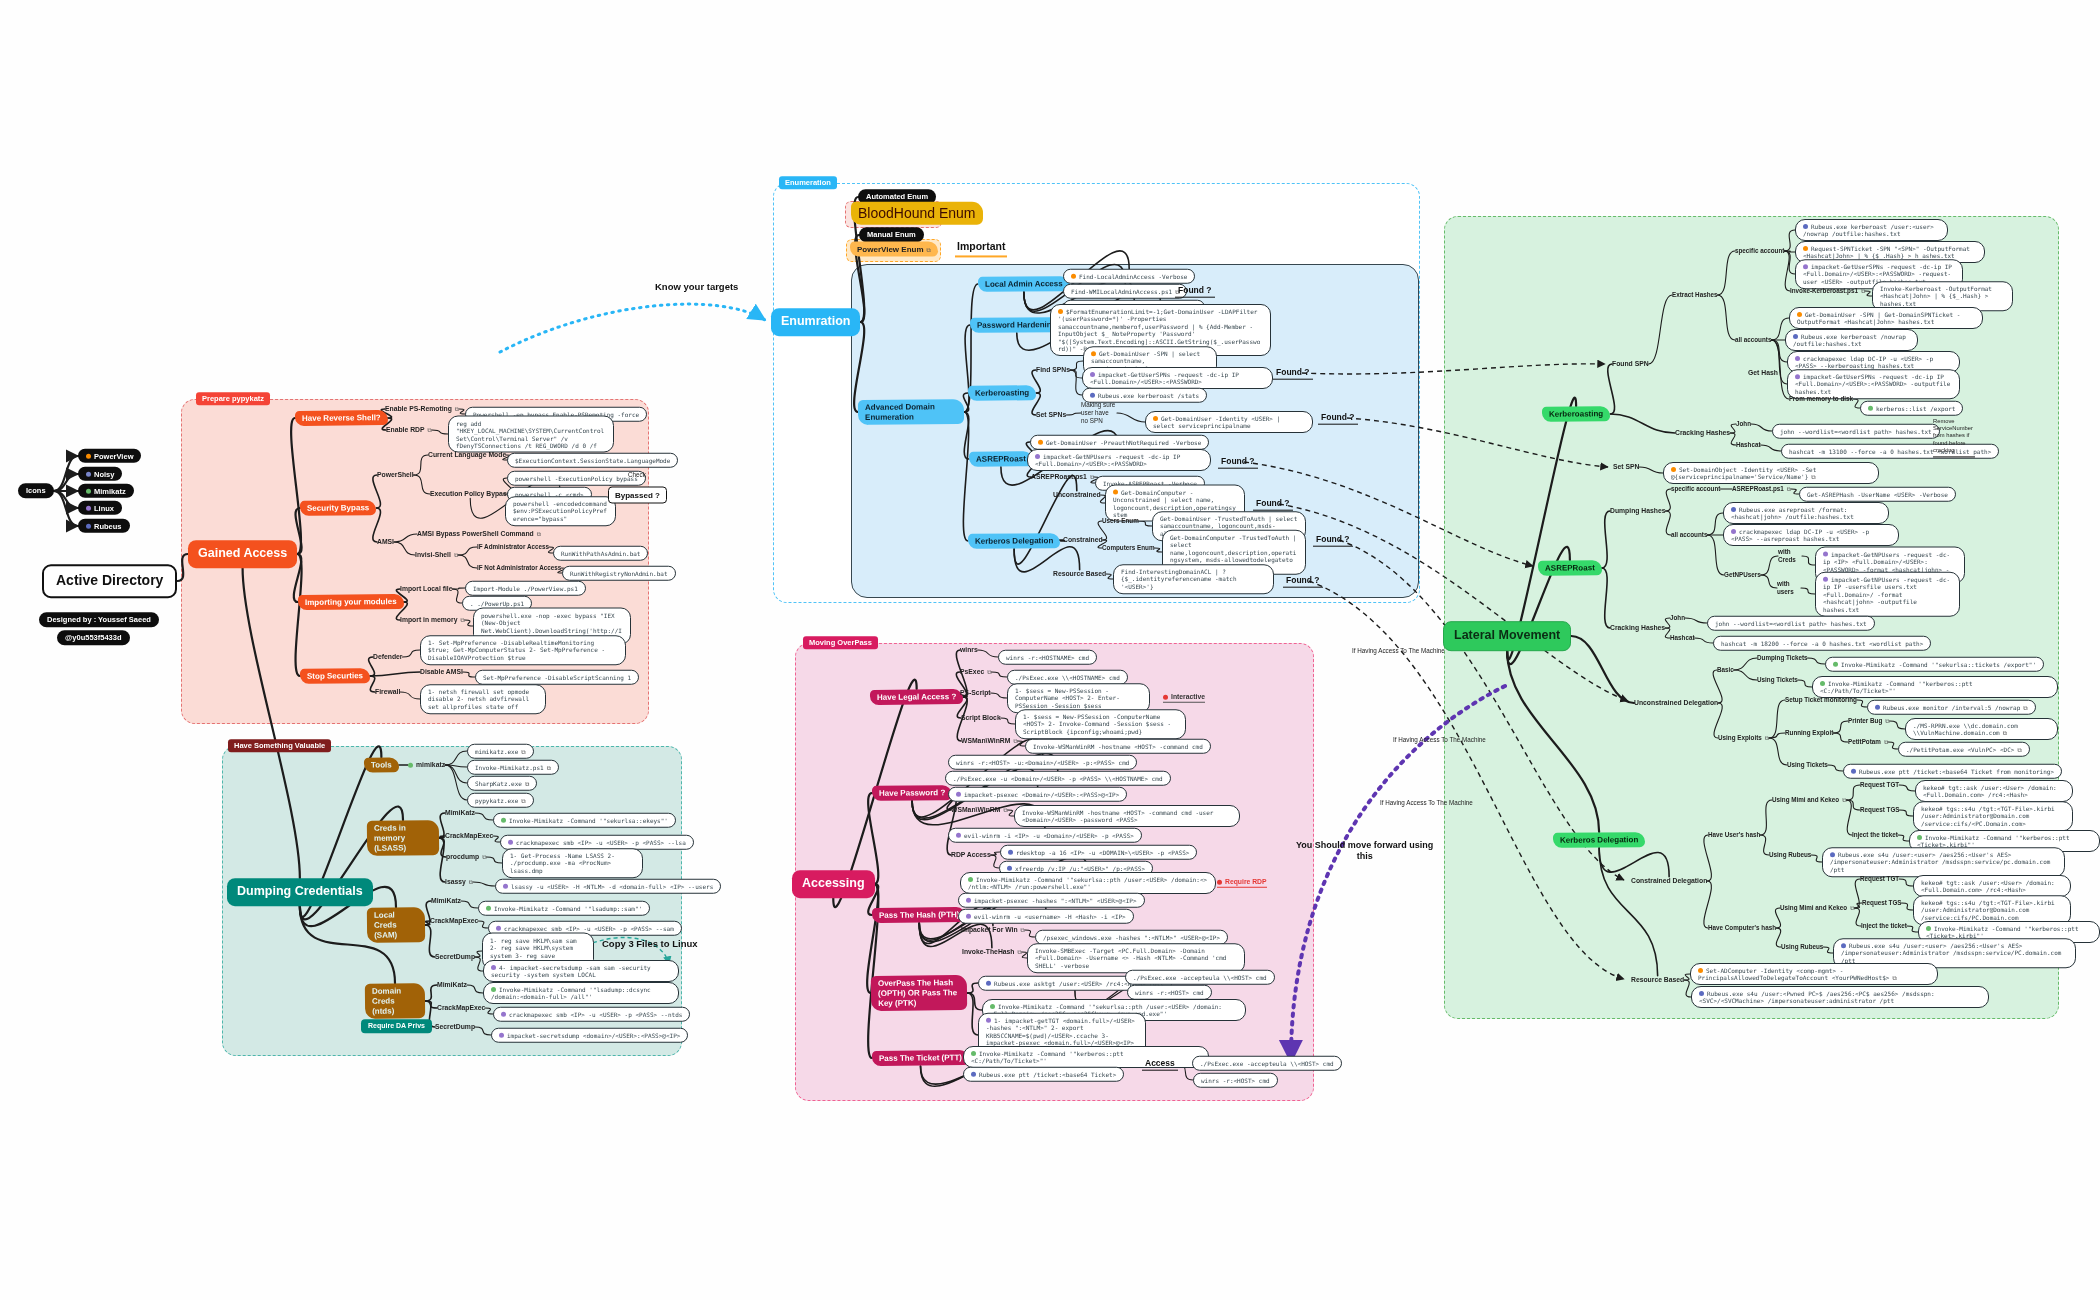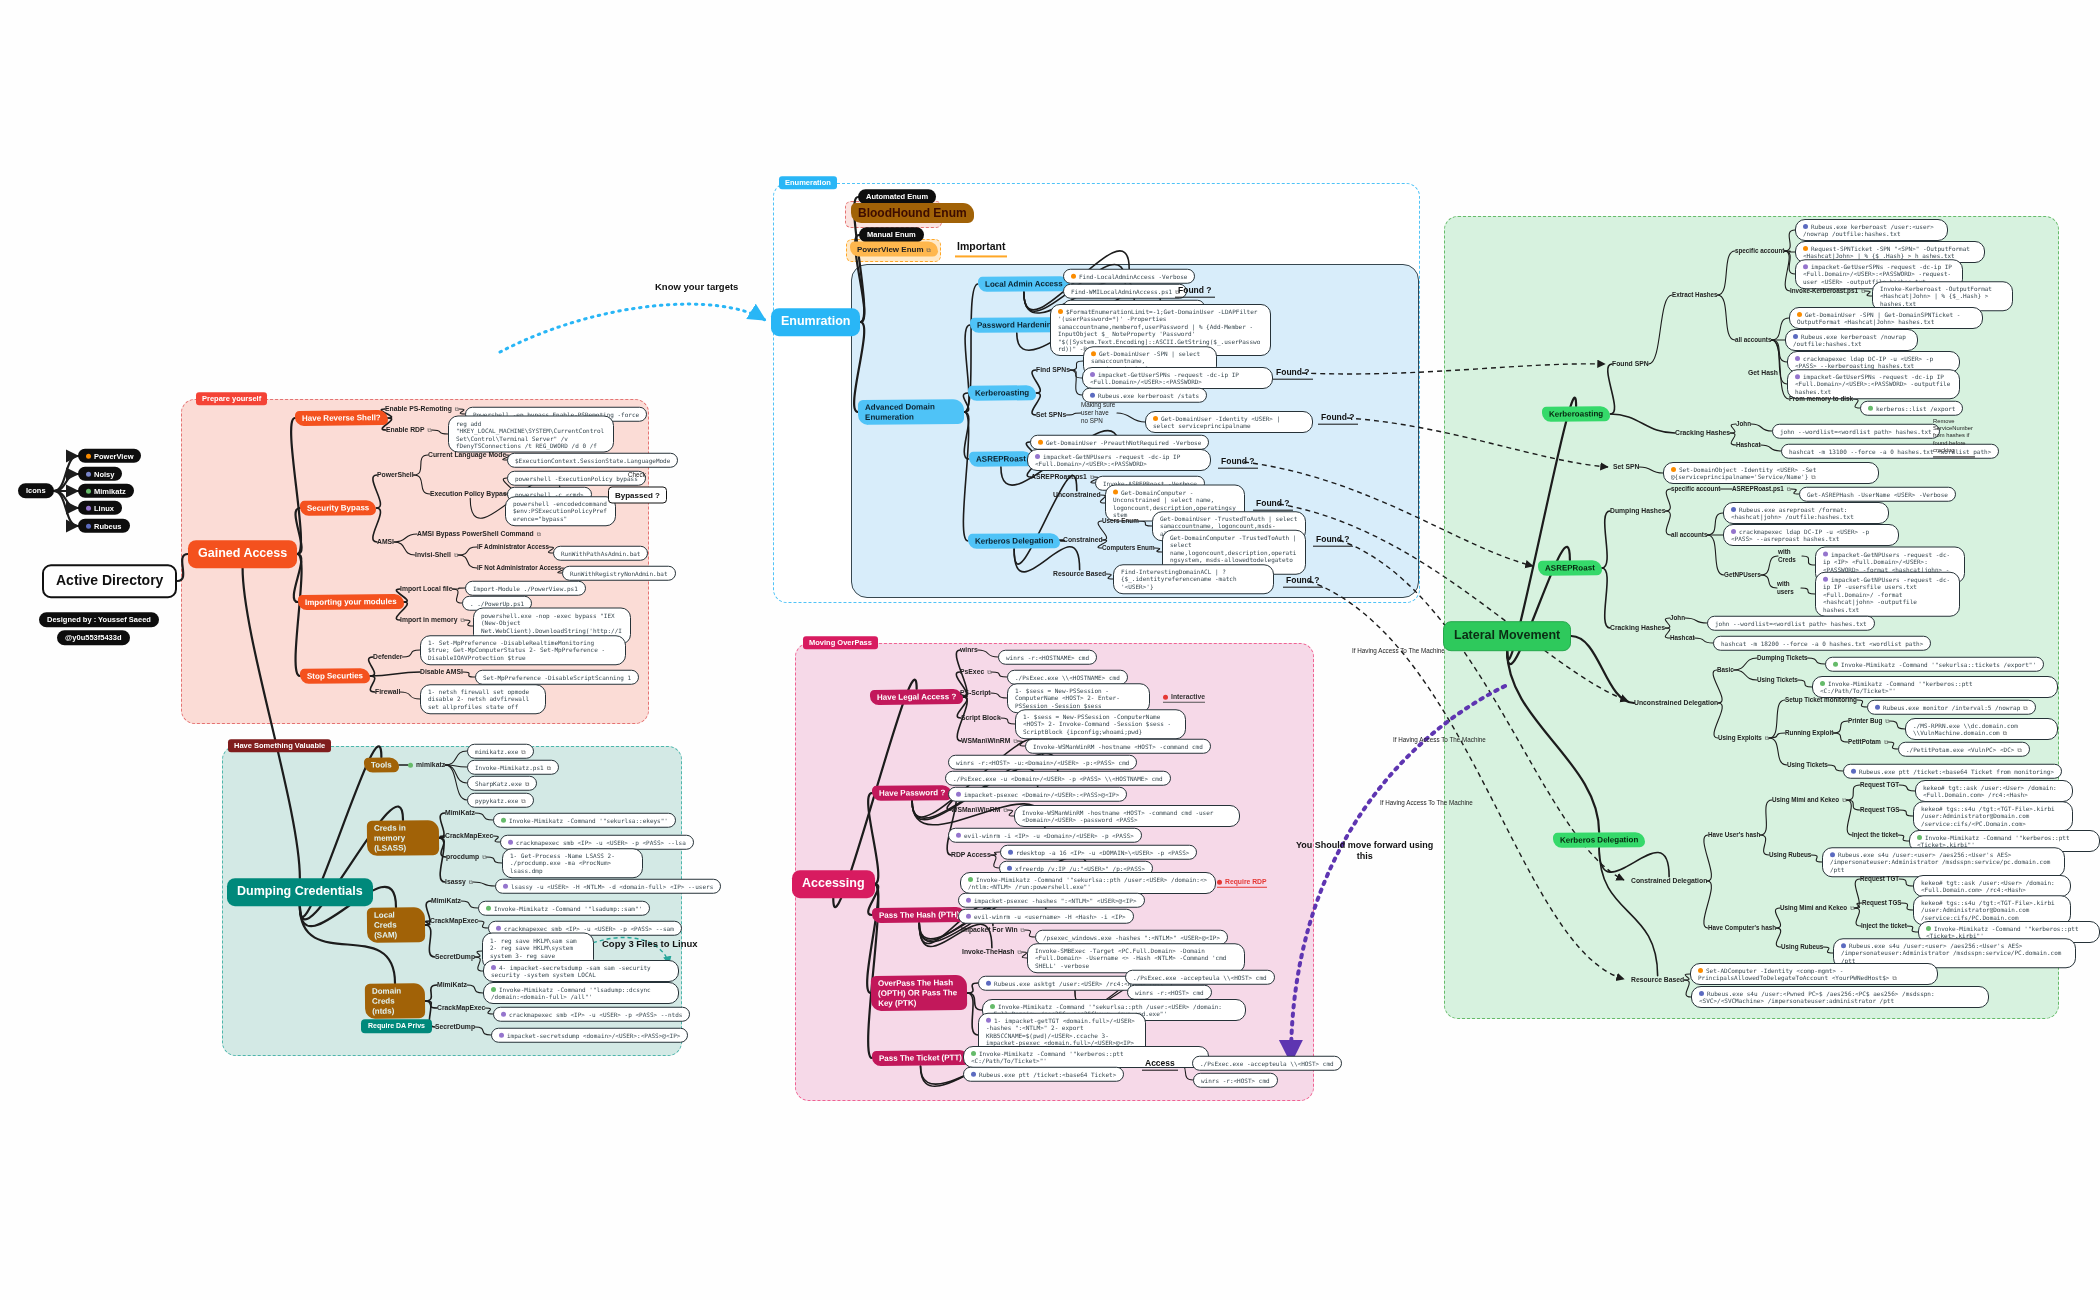--- a/index.html
+++ b/index.html
@@ -28,21 +28,21 @@
   .big-teal{background:#00897b;color:#fff;border-radius:8px;padding:6px 10px;font-size:12.5px;font-weight:bold;}
   .big-blue{background:#29b6f6;color:#fff;border-radius:8px;padding:6px 10px;font-size:12.5px;font-weight:bold;}
   .big-pink{background:#d81b60;color:#fff;border-radius:8px;padding:6px 10px;font-size:12.5px;font-weight:bold;}
   .big-green{background:#2ec95c;color:#0b2d14;border-radius:8px;padding:6px 10px;font-size:12.5px;font-weight:bold;border:1px solid #24a84c;}
   .scr-red{background:#f4511e;color:#fff;border-radius:5px 11px 6px 10px;padding:2.5px 7px;font-size:8px;font-weight:bold;transform:translateY(-50%) rotate(-.6deg);}
   .scr-teal{background:#a16207;color:#e0f2f1;border-radius:5px 11px 6px 10px;padding:2.5px 7px;font-size:8px;font-weight:bold;transform:translateY(-50%) rotate(-.6deg);}
   .scr-blue{background:#4fc3f7;color:#0b2330;border-radius:5px 11px 6px 10px;padding:2.5px 7px;font-size:8px;font-weight:bold;transform:translateY(-50%) rotate(-.5deg);}
   .scr-pink{background:#c2185b;color:#fff;border-radius:5px 11px 6px 10px;padding:2.5px 7px;font-size:8px;font-weight:bold;transform:translateY(-50%) rotate(-.6deg);}
   .scr-green{background:#35d96a;color:#06270f;border-radius:5px 11px 6px 10px;padding:2.5px 7px;font-size:8px;font-weight:bold;transform:translateY(-50%) rotate(-.5deg);}
   .scr-orange{background:#ffb74d;color:#222;border-radius:5px 11px 6px 10px;padding:2.5px 7px;font-size:8px;font-weight:bold;}
-  .scr-bh{background:#a16207;color:#3d0c00;border-radius:5px 11px 6px 10px;padding:2.5px 7px;font-size:12px;font-weight:bold;}
+  .scr-bh{background:#eab308;color:#3d0c00;border-radius:5px 11px 6px 10px;padding:2.5px 7px;font-size:14px;font-weight:normal;}
   .cmd{background:#fff;border:1.4px solid #263238;border-radius:10px;padding:2.5px 7px;font-family:"DejaVu Sans Mono",monospace;font-size:6px;color:#37474f;white-space:normal;overflow-wrap:anywhere;max-width:230px;}
   .lbl{font-size:6.8px;font-weight:bold;color:#1f1f1f;}
   .lbl-s{font-size:6.3px;font-weight:600;color:#222;}
   .found{font-size:8.5px;font-weight:bold;color:#111;border-bottom:1.6px solid #111;padding:0 3px 1px;}
   .chk{background:#fff;border:1.6px solid #111;border-radius:4px;padding:2.5px 6px;font-size:8px;font-weight:bold;color:#111;}
   .note{font-size:6.3px;color:#222;white-space:normal;}
   .note-c{font-size:9px;font-weight:600;color:#111;white-space:pre-line;text-align:center;}
   .note-b{font-size:9.5px;font-weight:bold;color:#111;}
   .note-u{font-size:5.8px;color:#222;white-space:normal;border-bottom:1.4px solid #111;padding-bottom:2px;}
   .note-imp{font-size:10.5px;font-weight:800;color:#111;border-bottom:2.2px solid #ffa726;padding:0 2px 2px;}
@@ -325,21 +325,21 @@
     <div class="sec sec-pv" style="left: 846px; top: 239px; width: 93px; height: 21px;"></div>
     <div class="n pill" style="left: 18px; top: 491px;"><span>Icons</span></div>
     <div class="n pill-ic" style="left: 78px; top: 456px;"><span class="dot" style="background: rgb(251, 140, 0);"></span><span>PowerView</span></div>
     <div class="n pill-ic" style="left: 78px; top: 474px;"><span class="dot" style="background: rgb(121, 134, 203);"></span><span>Noisy</span></div>
     <div class="n pill-ic" style="left: 78px; top: 491px;"><span class="dot" style="background: rgb(102, 187, 106);"></span><span>Mimikatz</span></div>
     <div class="n pill-ic" style="left: 78px; top: 508px;"><span class="dot" style="background: rgb(149, 117, 205);"></span><span>Linux</span></div>
     <div class="n pill-ic" style="left: 78px; top: 526px;"><span class="dot" style="background: rgb(92, 107, 192);"></span><span>Rubeus</span></div>
     <div class="n root" style="left: 42px; top: 581px;"><span>Active Directory</span></div>
     <div class="n pill" style="left: 39px; top: 620px;"><span>Designed by : Youssef Saeed</span></div>
     <div class="n pill" style="left: 57px; top: 638px;"><span>@y0u553f5433d</span></div>
-    <div class="n tag-red" style="left: 196px; top: 399px;"><span>Prepare yourself</span></div>
+    <div class="n tag-red" style="left: 196px; top: 399px;"><span>Prepare pypykatz</span></div>
     <div class="n big-red" style="left: 188px; top: 554px;"><span>Gained Access</span></div>
     <div class="n scr-red" style="left: 295px; top: 418px;"><span>Have Reverse Shell?</span></div>
     <div class="n lbl" style="left: 385px; top: 409px;"><span>Enable PS-Remoting</span><span class="cpy">⧉</span></div>
     <div class="n cmd" style="left: 465px; top: 414px;"><span>Powershell -ep bypass Enable-PSRemoting -force</span></div>
     <div class="n lbl" style="left: 386px; top: 430px;"><span>Enable RDP</span><span class="cpy">⧉</span></div>
     <div class="n cmd wrap" style="left: 448px; top: 434px; max-width: 150px;"><span>reg add "HKEY_LOCAL_MACHINE\SYSTEM\CurrentControlSet\Control\Terminal Server" /v fDenyTSConnections /t REG_DWORD /d 0 /f</span></div>
     <div class="n scr-red" style="left: 300px; top: 508px;"><span>Security Bypass</span></div>
     <div class="n lbl" style="left: 377px; top: 475px;"><span>PowerShell</span></div>
     <div class="n lbl" style="left: 428px; top: 455px;"><span>Current Language Mode</span></div>
     <div class="n cmd" style="left: 507px; top: 460px;"><span>$ExecutionContext.SessionState.LanguageMode</span></div>

